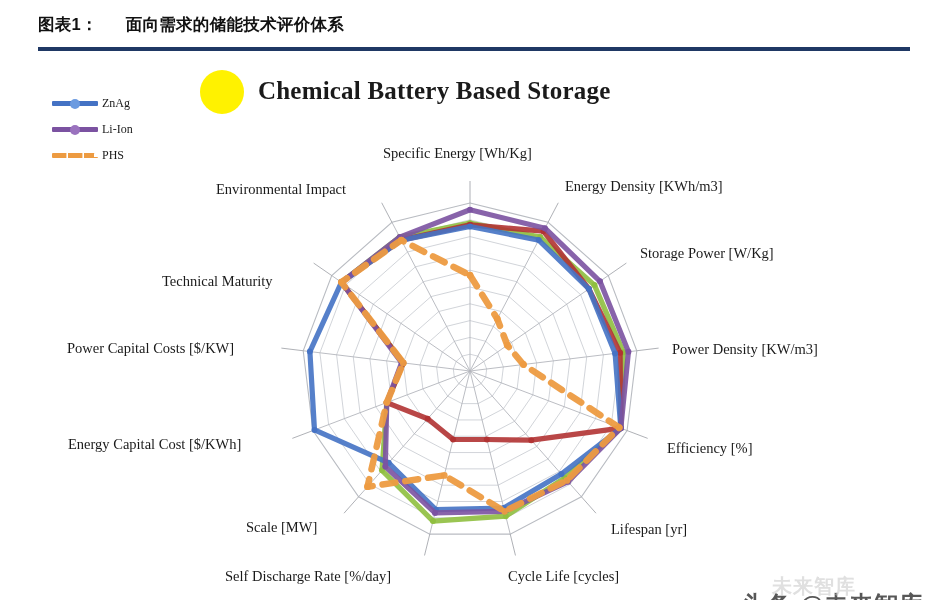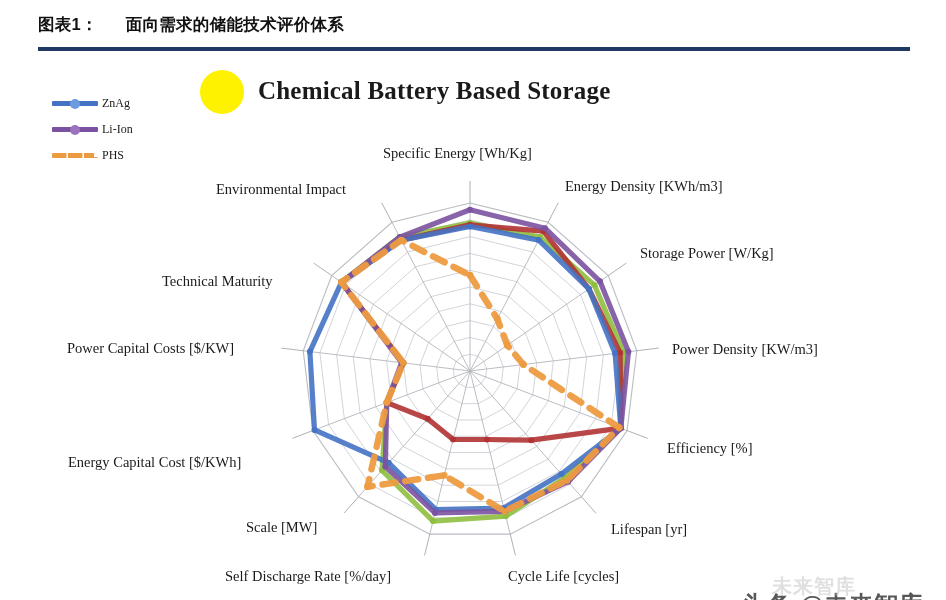--- a/index.html
+++ b/index.html
@@ -269,21 +269,21 @@
     <div id="axis-label-host">
         <div class="ax-label" style="left: 383px; top: 90px;">Specific Energy [Wh/Kg]</div>
         <div class="ax-label" style="left: 565px; top: 123px;">Energy Density [KWh/m3]</div>
         <div class="ax-label" style="left: 640px; top: 190px;">Storage Power [W/Kg]</div>
         <div class="ax-label" style="left: 672px; top: 286px; text-align: right;">Power Density [KW/m3]</div>
         <div class="ax-label" style="left: 667px; top: 385px;">Efficiency [%]</div>
         <div class="ax-label" style="left: 611px; top: 466px;">Lifespan [yr]</div>
         <div class="ax-label" style="left: 508px; top: 513px;">Cycle Life [cycles]</div>
         <div class="ax-label" style="left: 225px; top: 513px;">Self Discharge Rate [%/day]</div>
         <div class="ax-label" style="left: 246px; top: 464px;">Scale [MW]</div>
-        <div class="ax-label" style="left: 68px; top: 381px; margin-top: 18px;">Energy Capital Cost [$/KWh]</div>
+        <div class="ax-label" style="left: 68px; top: 381px;">Energy Capital Cost [$/KWh]</div>
         <div class="ax-label" style="left: 67px; top: 285px; text-align: center;">Power Capital Costs [$/KW]</div>
         <div class="ax-label" style="left: 162px; top: 190px; margin-top: 28px;">Technical Maturity</div>
         <div class="ax-label" style="left: 216px; top: 126px;">Environmental Impact</div>
       </div>
 
     <div class="watermark">
       <span class="ghost">未来智库</span>
       <span>头条 @未来智库</span>
     </div>
 

